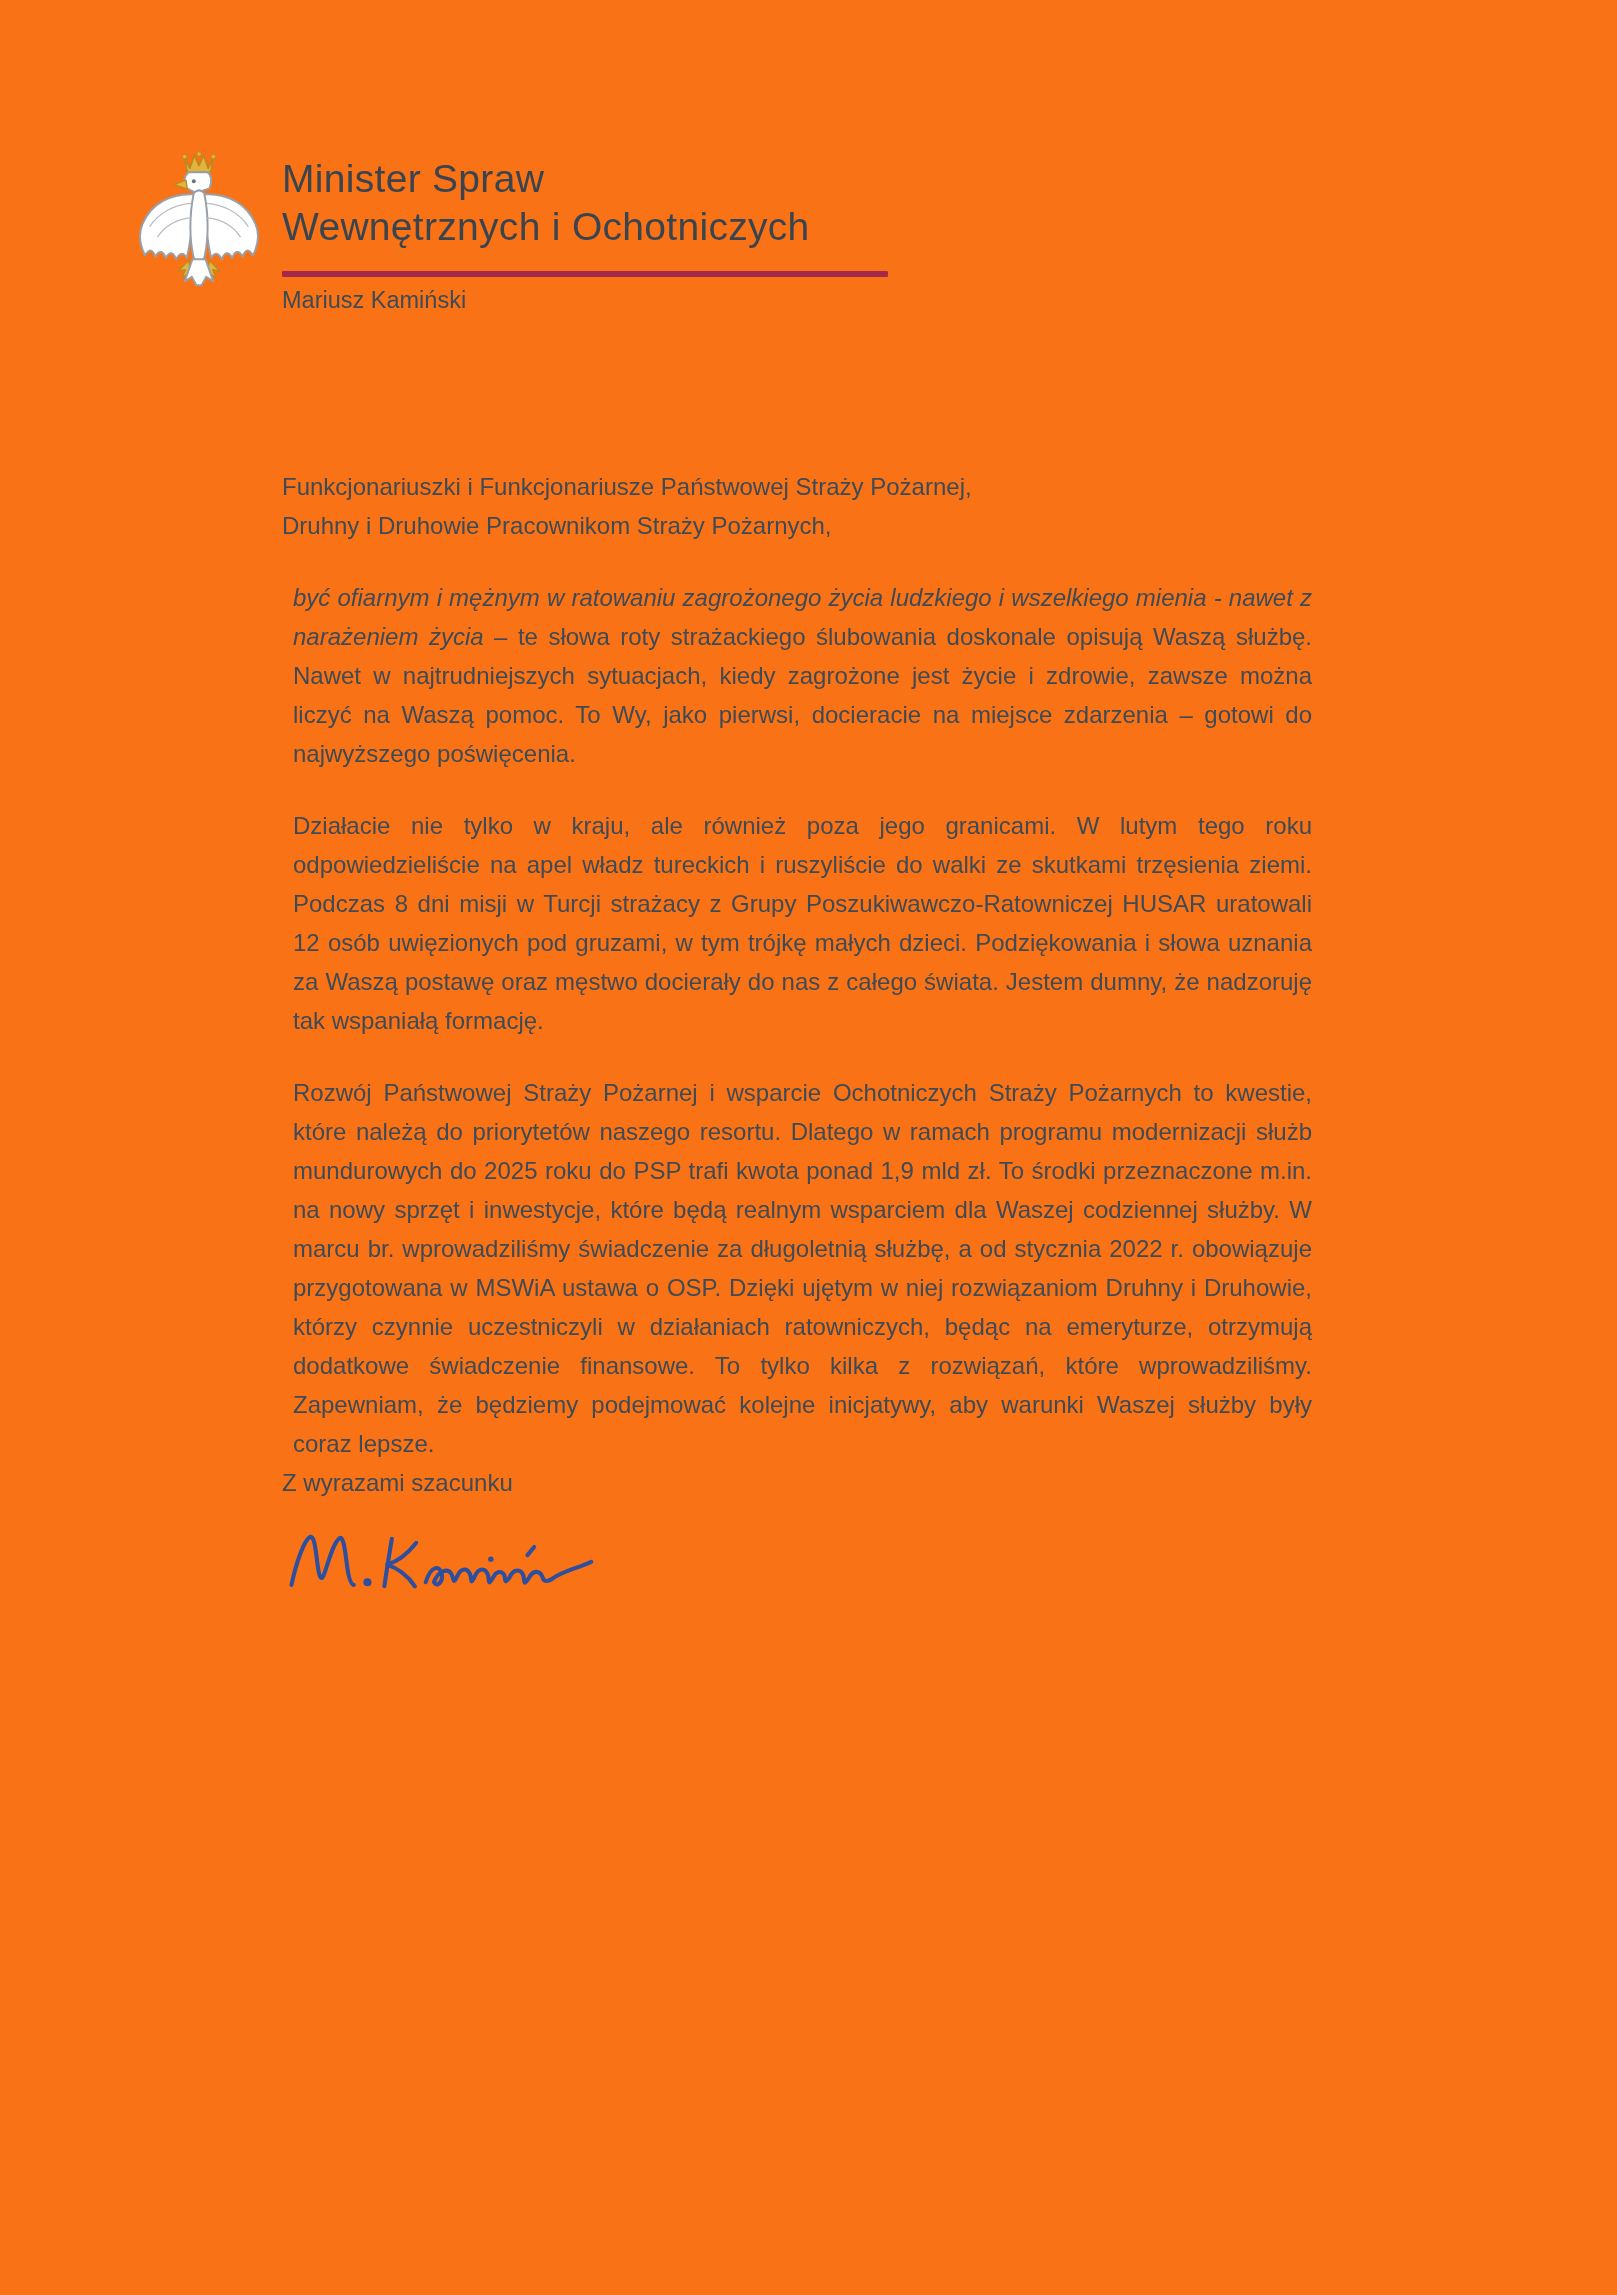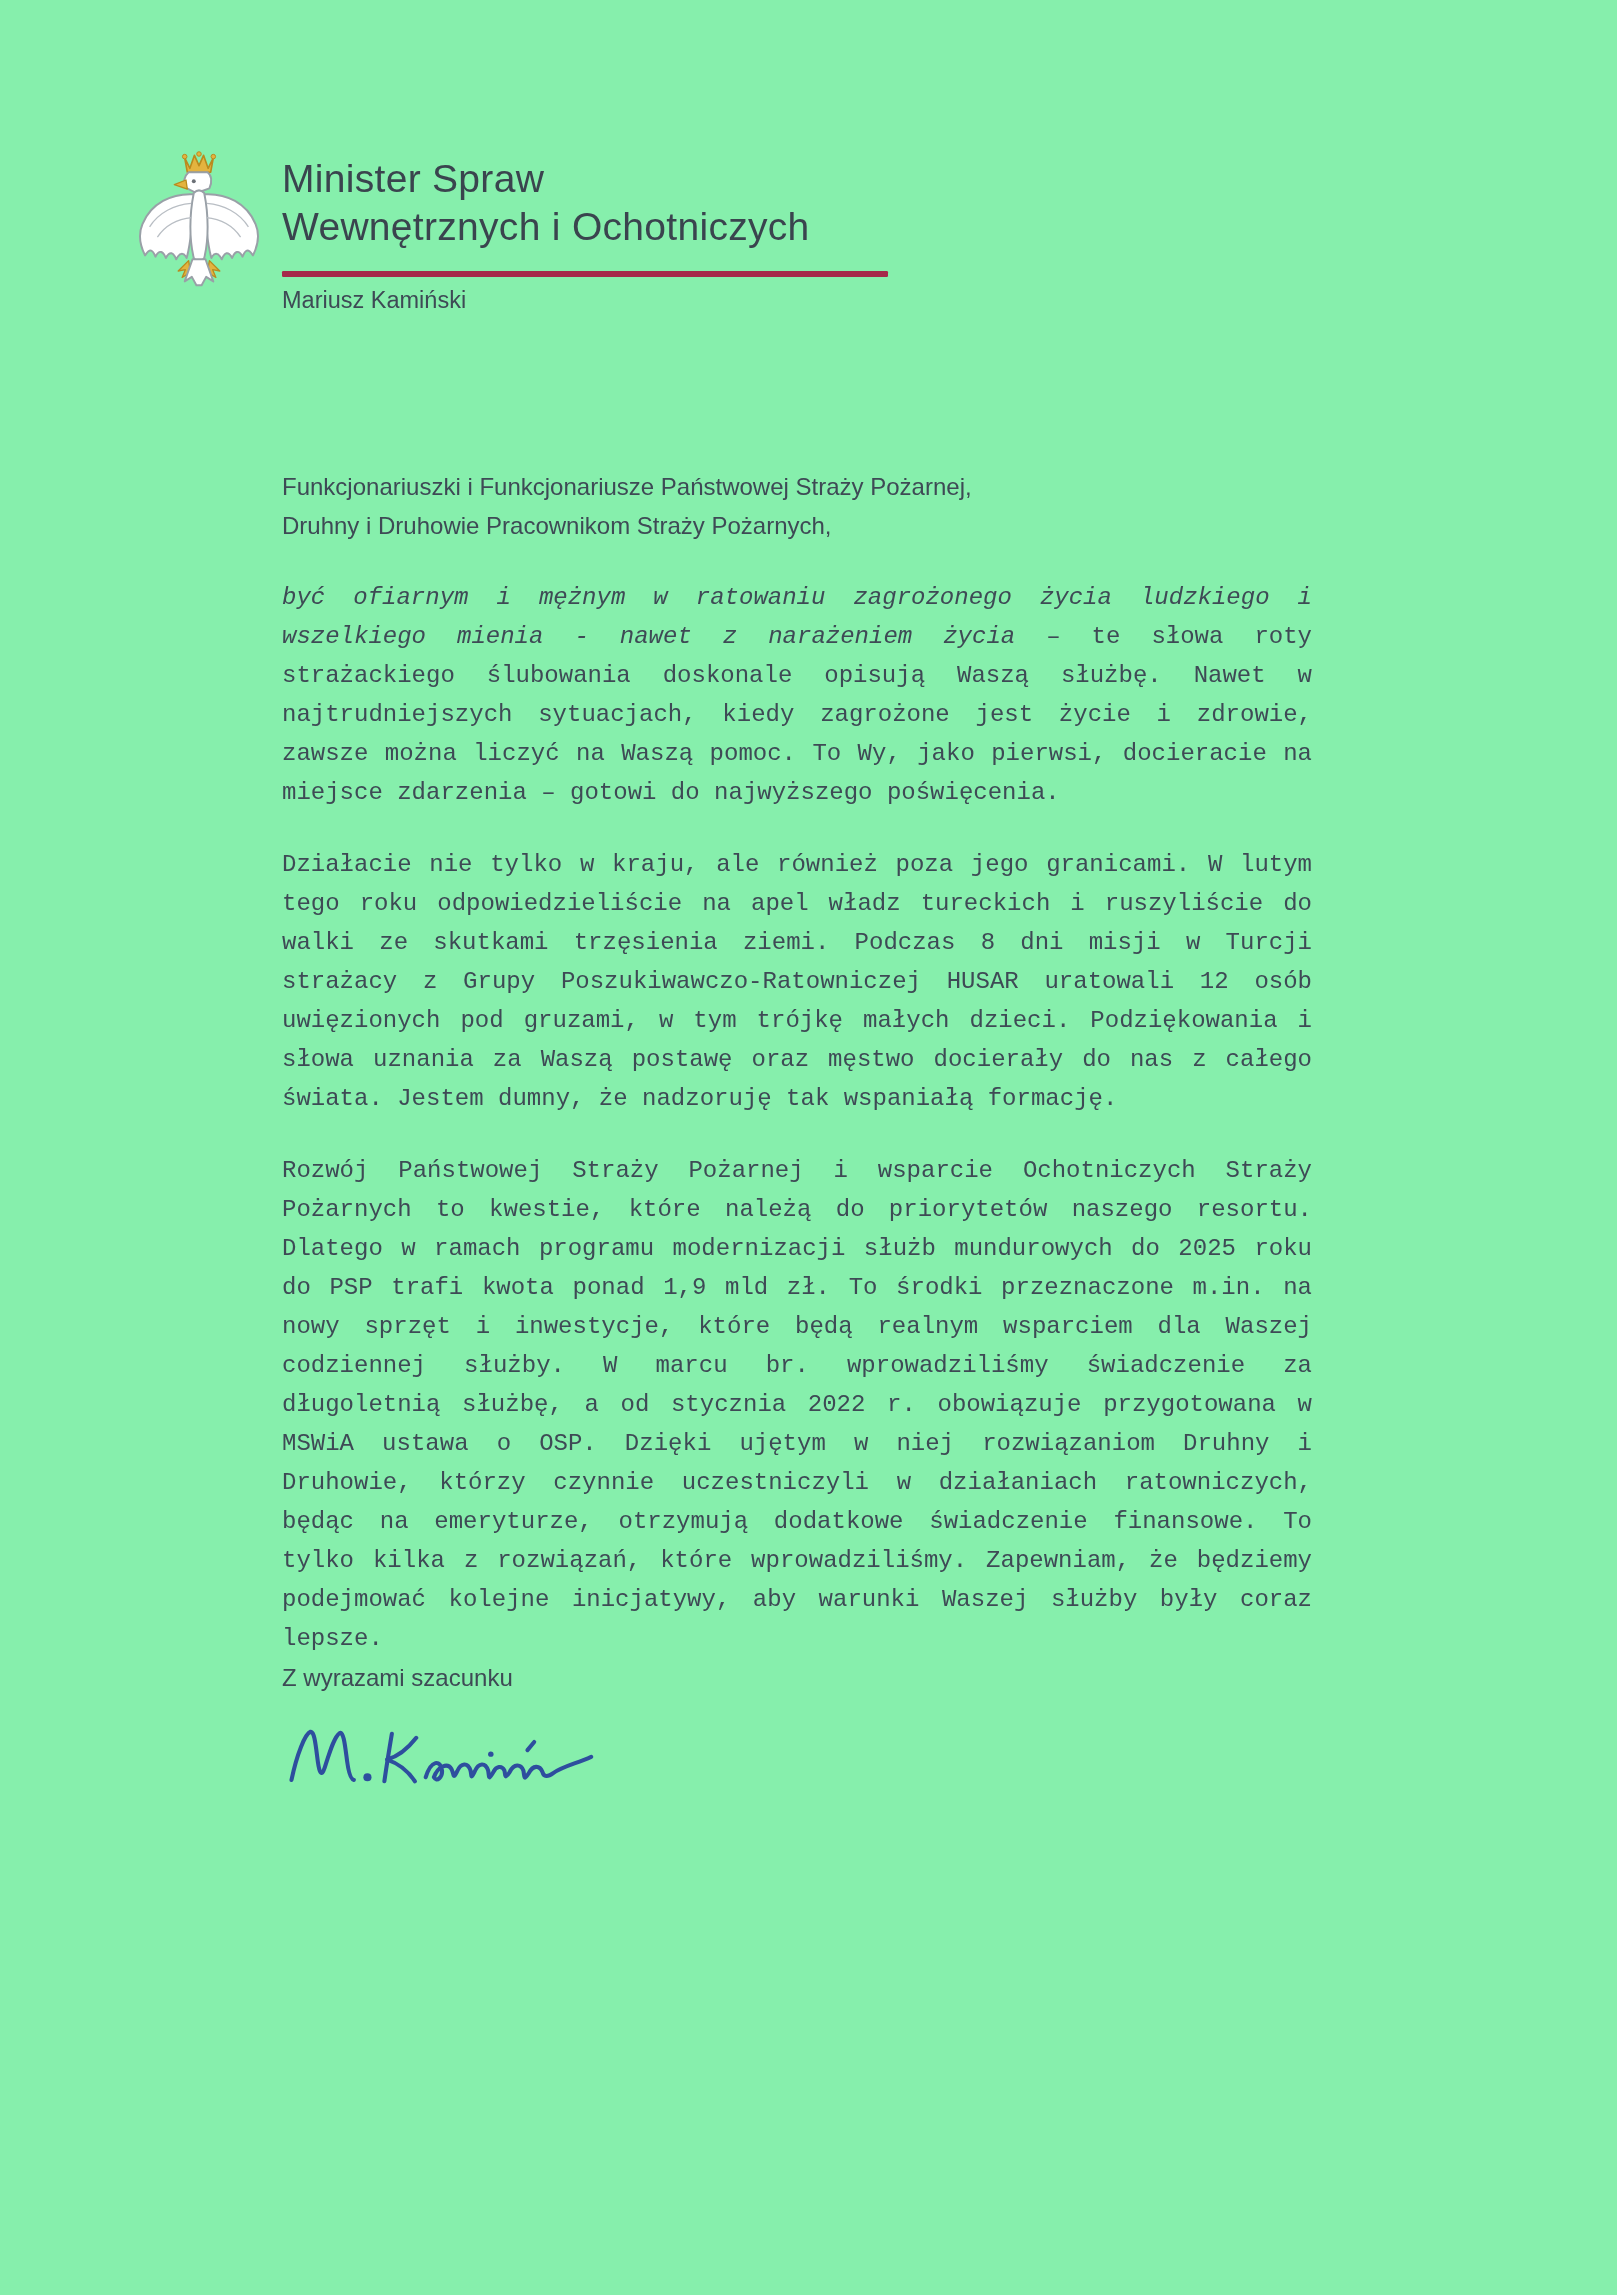--- a/index.html
+++ b/index.html
@@ -12,21 +12,21 @@
     height: 2295px;
     font-family: "Liberation Sans", "DejaVu Sans", sans-serif;
     color: #3e4a55;
     position: relative;
     overflow: hidden;
   }
   .page {
     position: relative;
     width: 1617px;
     height: 2295px;
-    background: #86efac;
+    background: #f97316;
   }
   .eagle {
     position: absolute;
     left: 134px;
     top: 141px;
     width: 130px;
     height: 157px;
   }
   .title-block {
     position: absolute;
@@ -58,24 +58,23 @@
     left: 282px;
     top: 467px;
     width: 1030px;
     font-size: 24px;
     line-height: 39px;
   }
   .salutation div {
     white-space: nowrap;
   }
   .para {
-    margin: 33px 0 0 0;
+    margin: 33px 0 0 11px;
     text-align: justify;
     text-justify: inter-word;
-    font-family: Liberation Mono, monospace;
   }
   .para em {
     font-style: italic;
   }
   .closing {
   }
   .signature {
     margin-top: 15.7px;
     width: 339px;
     height: 85px;

